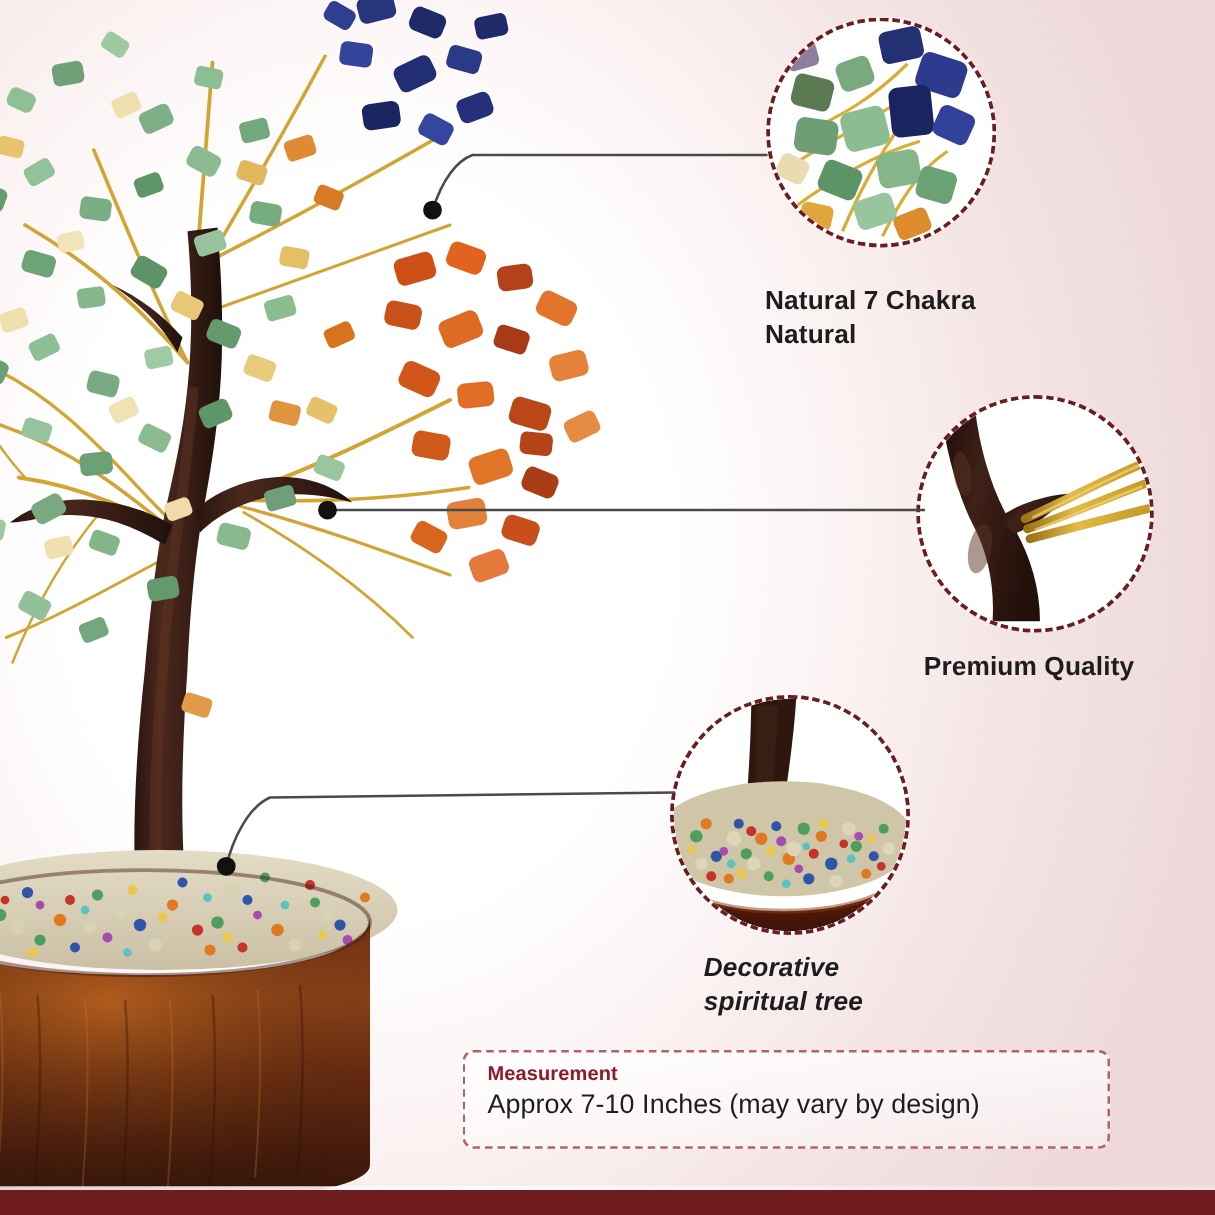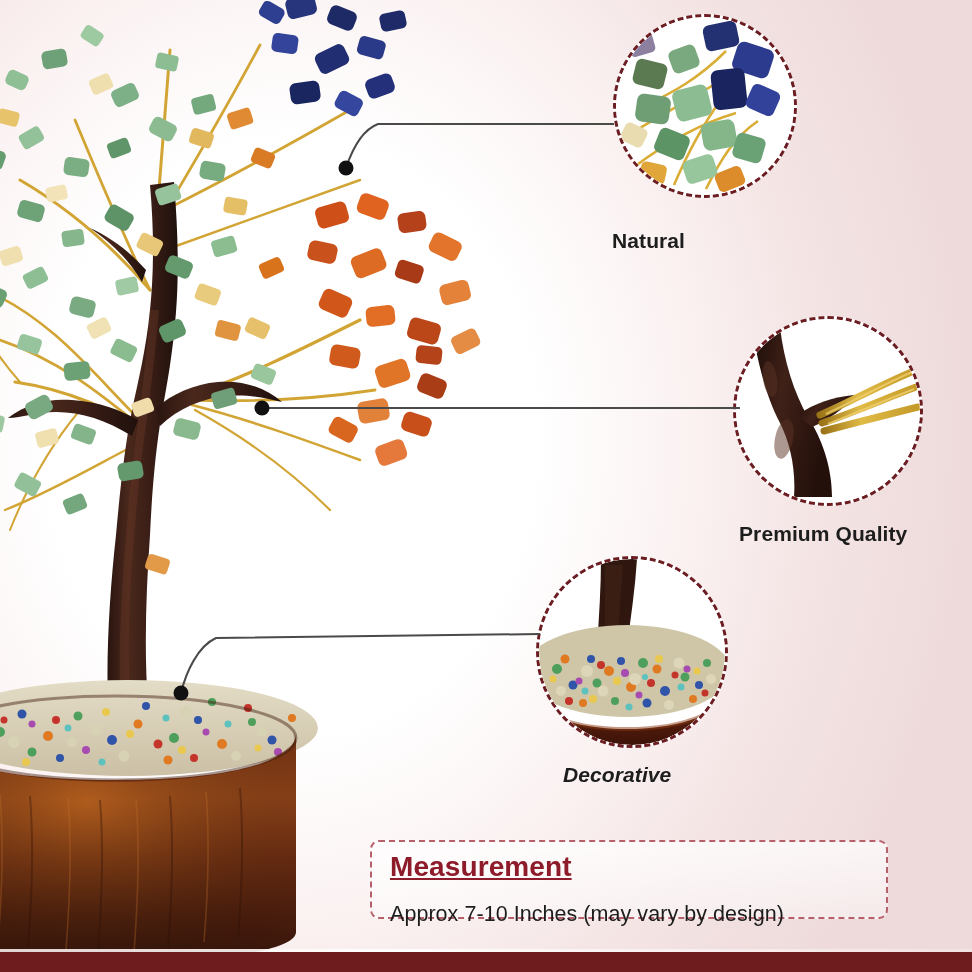--- a/index.html
+++ b/index.html
@@ -74,27 +74,26 @@
   .measure-box {
     position:absolute;
     left:370px; top:840px;
     width:518px; height:79px;
     border:2px dashed #b6606b;
     border-radius:9px;
     background:linear-gradient(180deg, rgba(255,255,255,.75), rgba(255,255,255,.45));
     padding:9px 16px 0 18px;
   }
   .measure-title {
-    font-size:28px; font-weight:bold; color:#8d1b29; line-height:1.12;
+    font-size:16px; font-weight:bold; color:#8d1b29; line-height:1.12;
     letter-spacing:.1px;
-    text-decoration:underline;
   }
   .measure-sub {
     font-size:21.5px; font-weight:normal; color:#1d1d1d; line-height:1.2;
-    margin-top:20px; letter-spacing:.05px;
+    margin-top:2px; letter-spacing:.05px;
   }
 </style>
 </head>
 <body>
 
 <div id="infographic">
 
   <div class="tree-stage">
     <svg class="tree-svg" viewBox="0 0 620 980" preserveAspectRatio="none">
       <defs>
@@ -712,29 +711,31 @@
     <circle cx="346" cy="168" r="7.5" fill="#111111"></circle>
 
     <path d="M262 408 L740 408" fill="none" stroke="#4a4a4a" stroke-width="2"></path>
     <circle cx="262" cy="408" r="7.5" fill="#111111"></circle>
 
     <path d="M181 693 C186 672 198 646 216 638 L540 634" fill="none" stroke="#4a4a4a" stroke-width="2"></path>
     <circle cx="181" cy="693" r="7.5" fill="#111111"></circle>
   </svg>
 
   <div class="callout-label lbl1">
+    <div>Natural 7 Chakra</div>
     <div>Natural</div>
   </div>
 
   <div class="callout-label lbl2">
     <div>Premium Quality</div>
   </div>
 
   <div class="callout-label lbl3">
     <div>Decorative</div>
+    <div>spiritual tree</div>
   </div>
 
   <div class="measure-box">
     <div class="measure-title">Measurement</div>
     <div class="measure-sub">Approx 7-10 Inches (may vary by design)</div>
   </div>
 
   <div class="bottom-bar-hl"></div>
   <div class="bottom-bar"></div>
 

